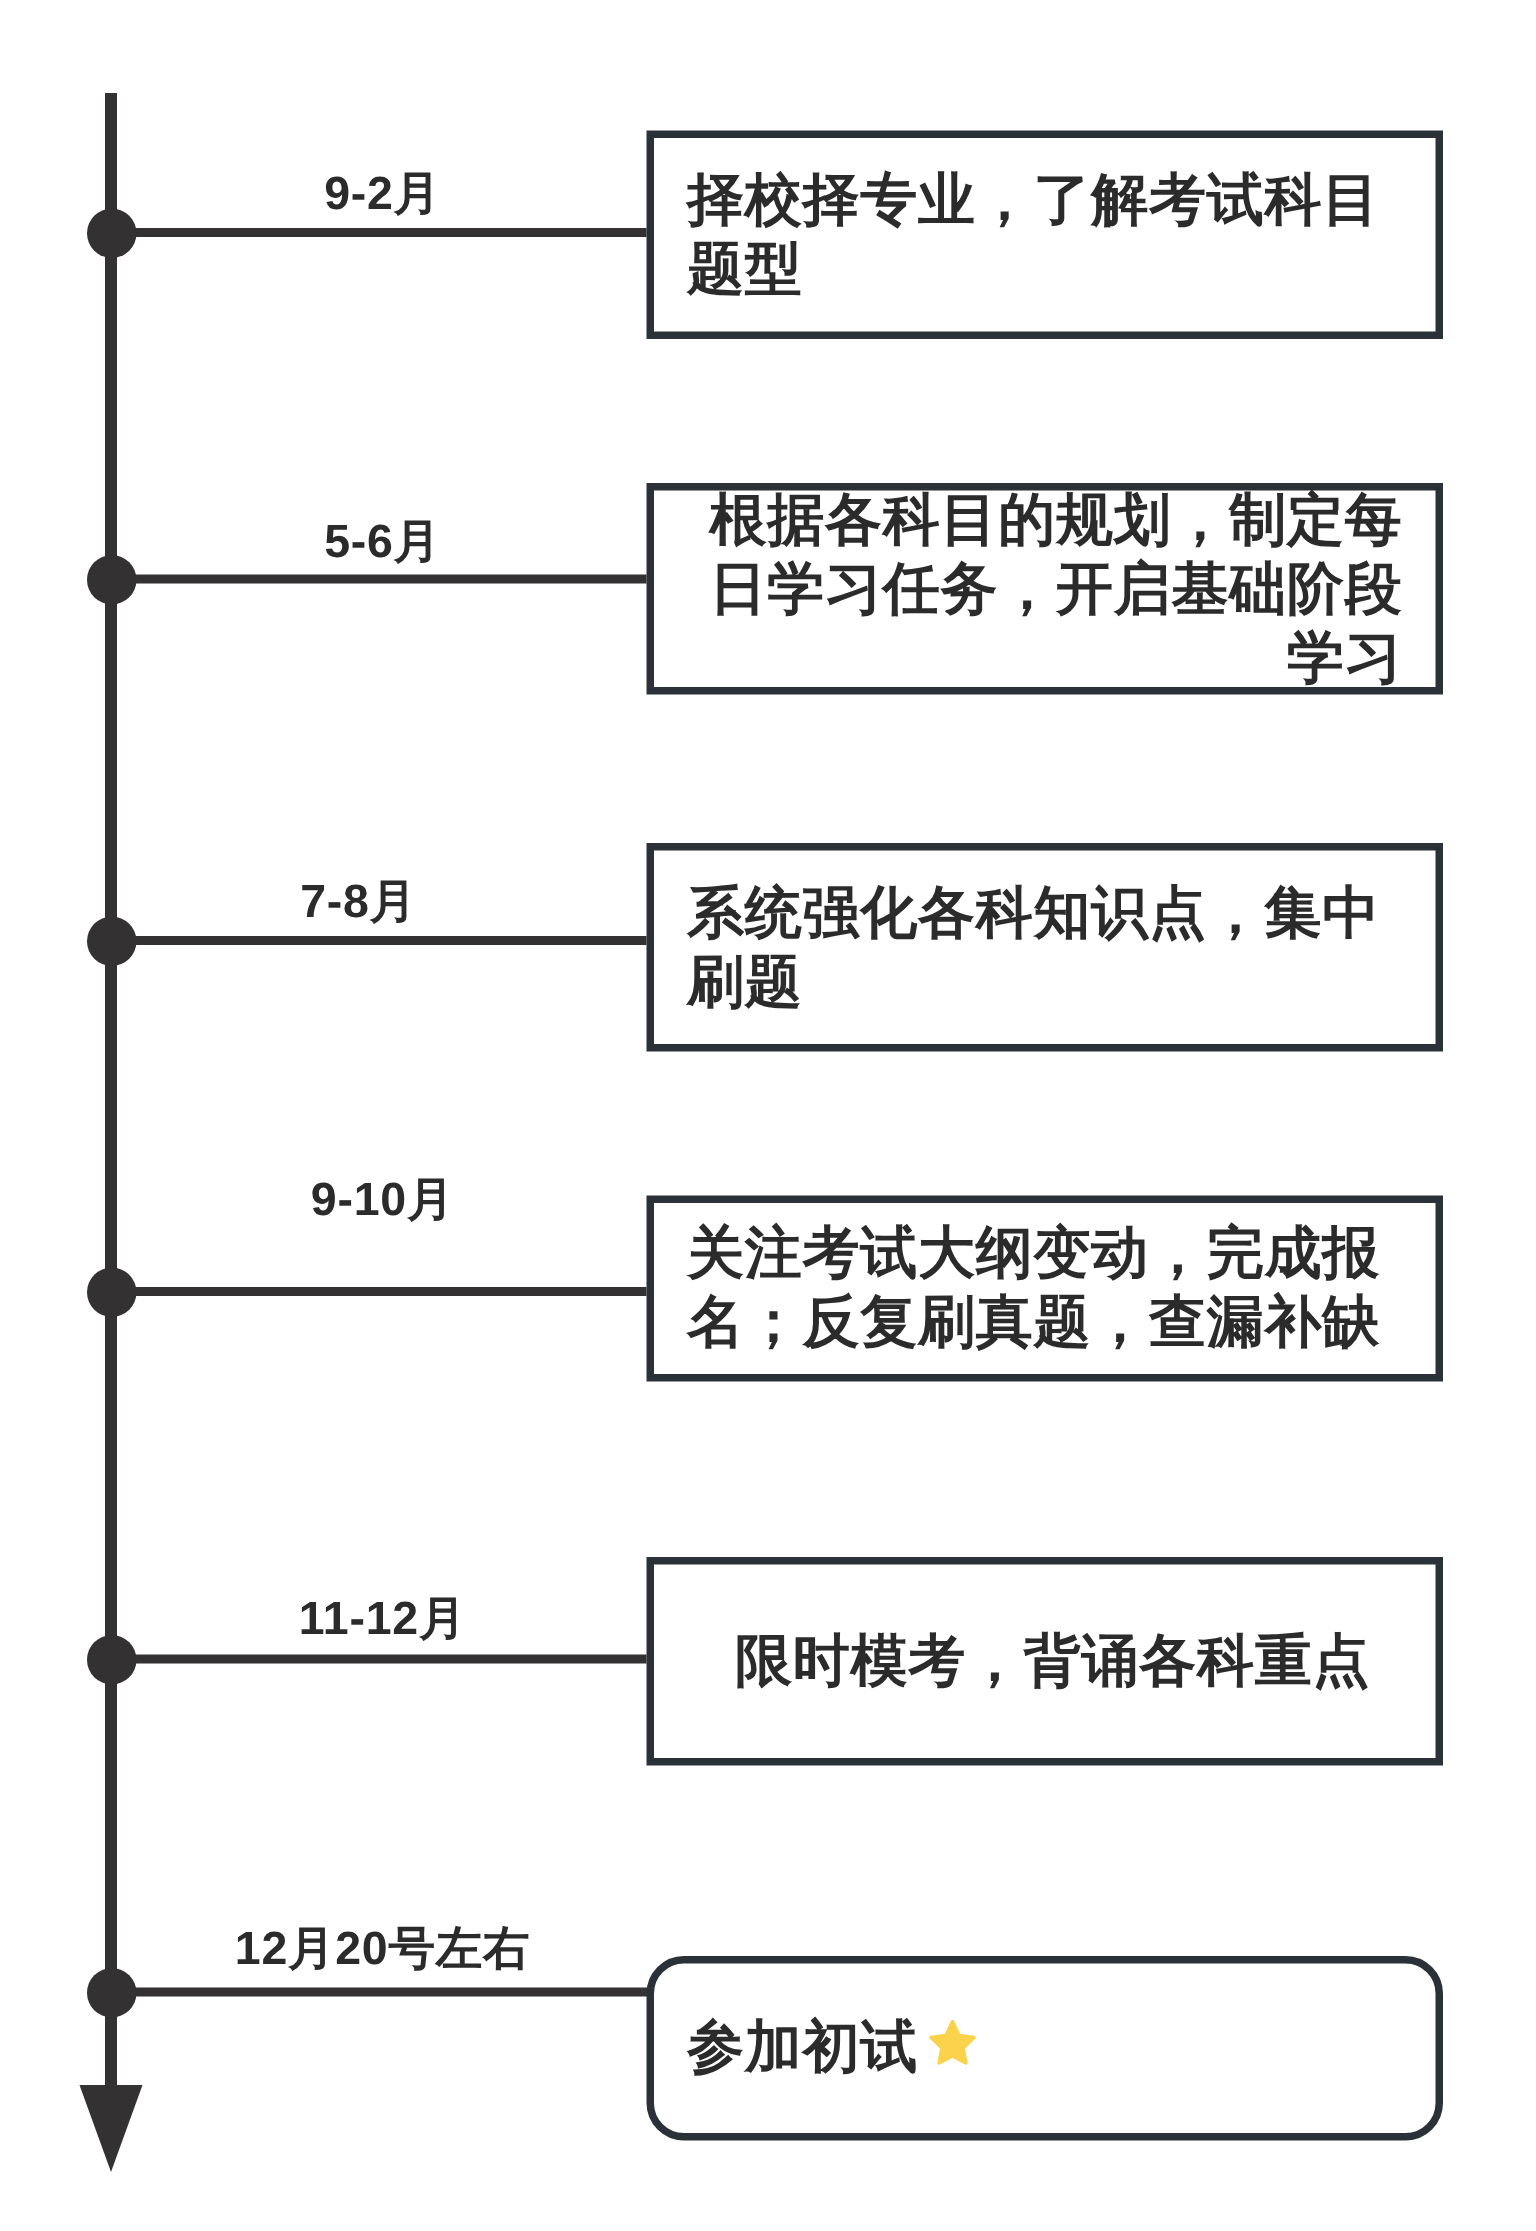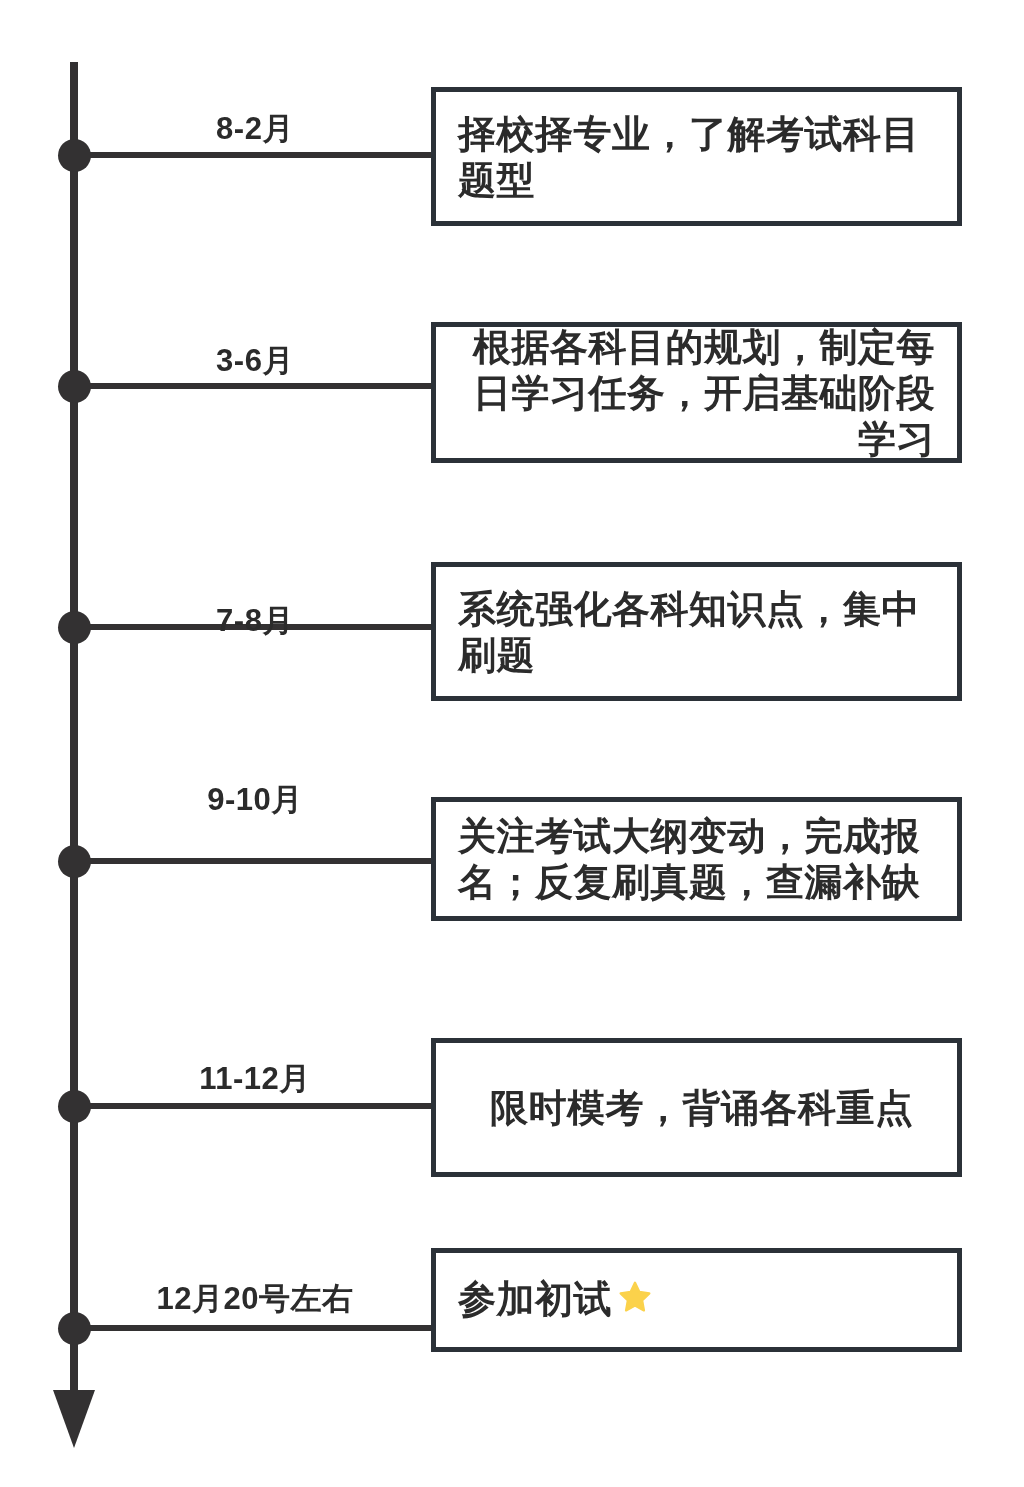--- a/index.html
+++ b/index.html
@@ -100,59 +100,59 @@
   .r0 .period-label  { left: 150px; top: 108px; width: 210px; }
   .r0 .content-box   { top: 87px; height: 139px; }
 
   .r1 .node-dot      { top: 370px; }
   .r1 .connector     { top: 383px; width: 360px; }
   .r1 .period-label  { left: 150px; top: 340px; width: 210px; }
   .r1 .content-box   { top: 322px; height: 141px; text-align: right; }
 
   .r2 .node-dot      { top: 611px; }
   .r2 .connector     { top: 624px; width: 360px; }
-  .r2 .period-label  { left: 150px; top: 580px; width: 210px; margin-top: 20px; }
+  .r2 .period-label  { left: 134px; top: 580px; width: 210px; }
   .r2 .content-box   { top: 562px; height: 139px; }
 
   .r3 .node-dot      { top: 845px; }
   .r3 .connector     { top: 858px; width: 360px; }
   .r3 .period-label  { left: 150px; top: 779px; width: 210px; }
   .r3 .content-box   { top: 797px; height: 124px; }
 
   .r4 .node-dot      { top: 1090px; }
   .r4 .connector     { top: 1103px; width: 360px; }
   .r4 .period-label  { left: 145px; top: 1058px; width: 220px; }
   .r4 .content-box   { top: 1038px; height: 139px; padding-left: 32px; }
 
   .r5 .node-dot      { top: 1312px; }
   .r5 .connector     { top: 1325px; width: 360px; }
   .r5 .period-label  { left: 120px; top: 1278px; width: 270px; }
-  .r5 .content-box   { top: 1248px; height: 104px; }
+  .r5 .content-box   { top: 1304px; height: 123px; border-radius: 25px; }
 </style>
 </head>
 <body>
 
 <div id="timeline-page">
 
   <div class="axis-line"></div>
   <div class="axis-arrow"></div>
 
   <div class="row r0">
     <div class="node-dot"></div>
     <div class="connector"></div>
-    <div class="period-label">8-2月</div>
+    <div class="period-label">9-2月</div>
     <div class="content-box">
       <div class="box-text">择校择专业，了解考试科目题型</div>
     </div>
   </div>
 
   <div class="row r1">
     <div class="node-dot"></div>
     <div class="connector"></div>
-    <div class="period-label">3-6月</div>
+    <div class="period-label">5-6月</div>
     <div class="content-box">
       <div class="box-text">根据各科目的规划，制定每日学习任务，开启基础阶段学习</div>
     </div>
   </div>
 
   <div class="row r2">
     <div class="node-dot"></div>
     <div class="connector"></div>
     <div class="period-label">7-8月</div>
     <div class="content-box">

